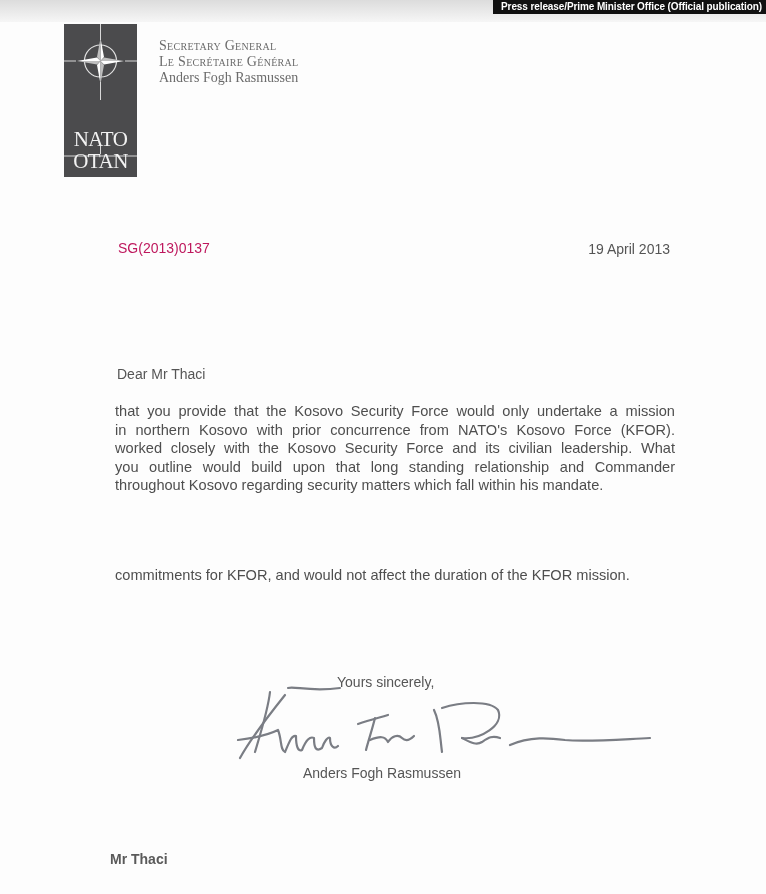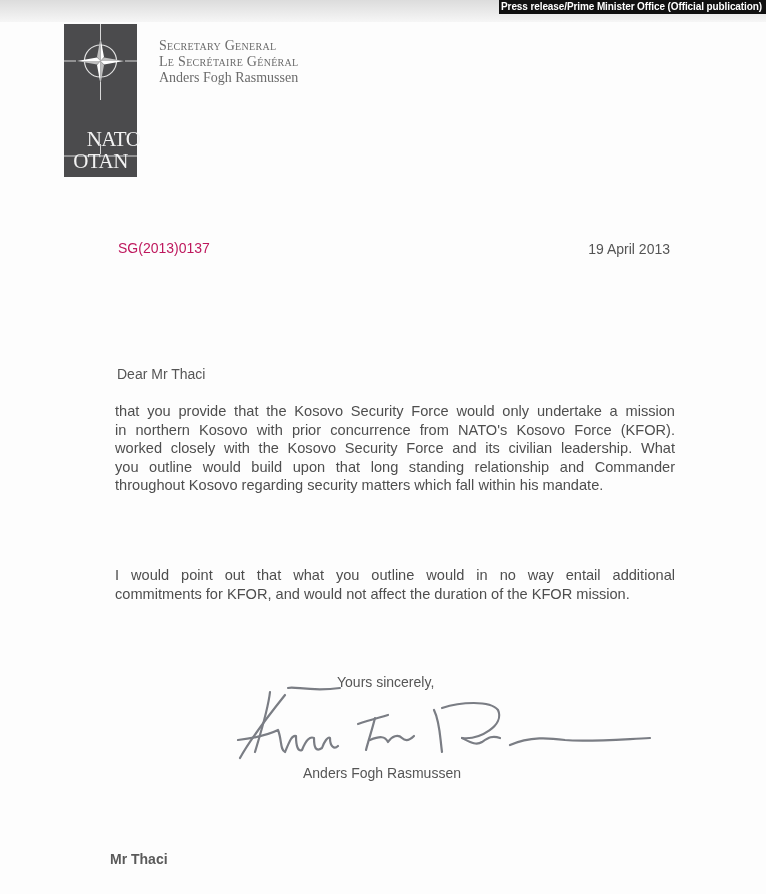--- a/index.html
+++ b/index.html
@@ -10,34 +10,34 @@
       color: #4a4a4a;
     }
     .top-shade {
       position: absolute; left: 0; top: 0; width: 766px; height: 22px;
       background: linear-gradient(to bottom, #dcdcdc 0%, #f6f6f6 100%);
     }
     .press-badge {
       position: absolute; right: 0; top: 0; height: 14px;
       background: #111; color: #fff;
       font-family: "Liberation Sans", sans-serif; font-weight: bold;
-      font-size: 10px; line-height: 14px; padding: 0 4px 0 2px;
+      font-size: 10px; line-height: 14px; padding: 0 4px 0 8px;
       letter-spacing: -0.1px;
     }
     .logo {
       position: absolute; left: 64px; top: 24px; width: 73px; height: 153px;
       background: #4b4b4d;
     }
     .logo svg { position: absolute; left: 0; top: 0; }
     .logo-nato, .logo-otan {
       position: absolute; left: 0; width: 73px; text-align: center;
       font-family: "Liberation Serif", serif; color: #f2f2f2;
       font-size: 21px; letter-spacing: -0.5px;
     }
-    .logo-nato { top: 103px; margin-left: 13px; }
+    .logo-nato { top: 103px; }
     .logo-otan { top: 125px; }
     .letterhead {
       position: absolute; left: 159px; top: 38px;
       font-family: "Liberation Serif", serif; color: #6b6b6b;
       font-size: 14px; line-height: 16px;
     }
     .sc { font-variant: small-caps; letter-spacing: 0.3px; }
     .ref {
       position: absolute; left: 118px; top: 240px; font-size: 14px; color: #be185d;
     }
@@ -111,21 +111,20 @@
 
 <div class="para p1">
   <span>that you provide that the Kosovo Security Force would only undertake a mission</span>
   <span>in northern Kosovo with prior concurrence from NATO's Kosovo Force (KFOR).</span>
   <span>worked closely with the Kosovo Security Force and its civilian leadership.  What</span>
   <span>you outline would build upon that long standing relationship and Commander</span>
   <span class="last">throughout Kosovo regarding security matters which fall within his mandate.</span>
 </div>
 
 <div class="para p2">
-  <span>I would point out that what you outline would in no way entail additional</span>
   <span class="last">commitments for KFOR, and would not affect the duration of the KFOR mission.</span>
 </div>
 
 <div class="closing">Yours sincerely,</div>
 
 <svg class="signature" width="430" height="85" viewBox="0 0 430 85">
   <g fill="none" stroke="#7a7d84" stroke-width="2.2" stroke-linecap="round" stroke-linejoin="round">
 
     <path d="M10,78 C20,60 35,40 55,15"></path>
     <path d="M58,8 C65,6 80,12 110,8"></path>

